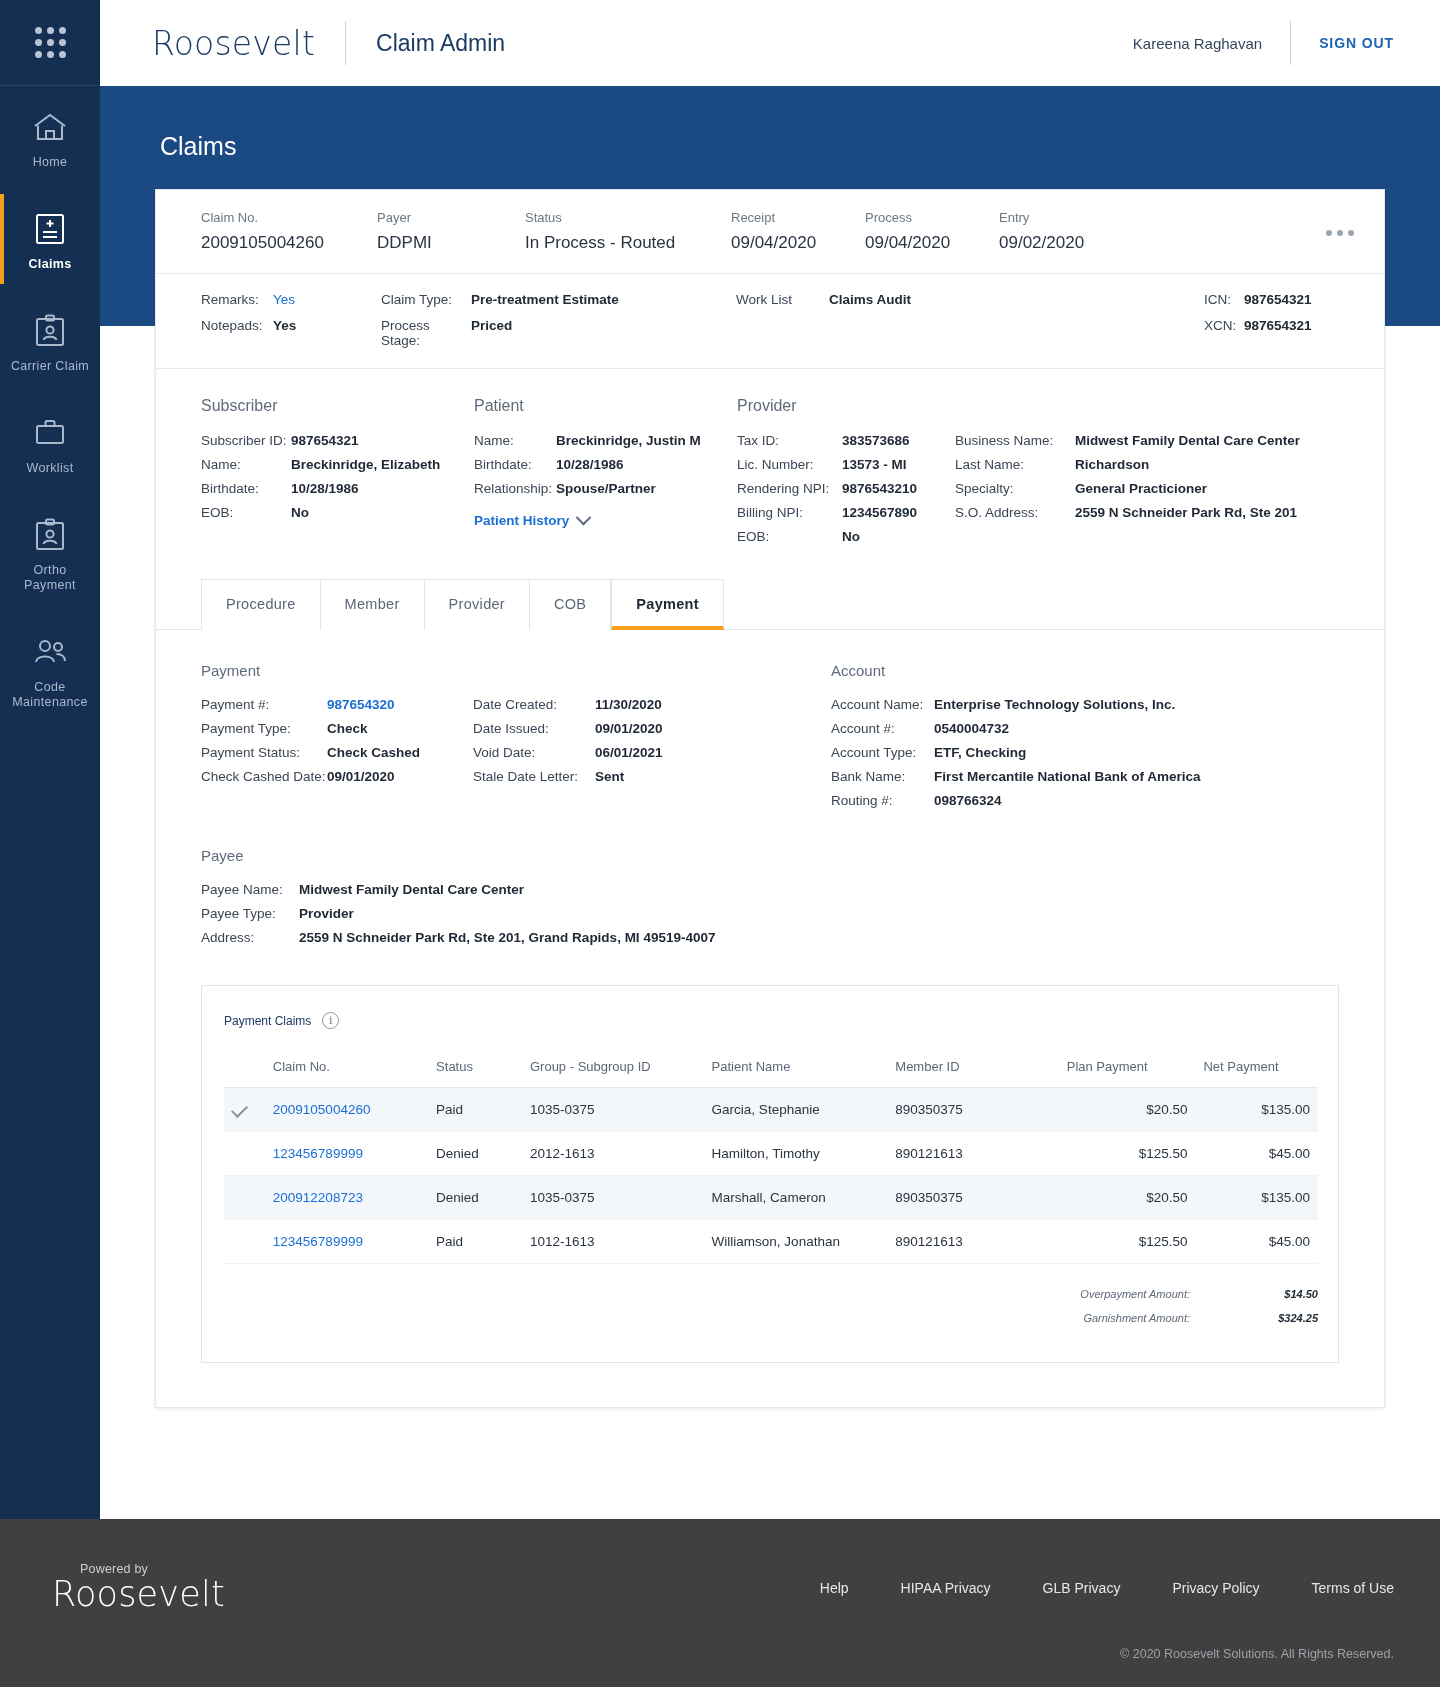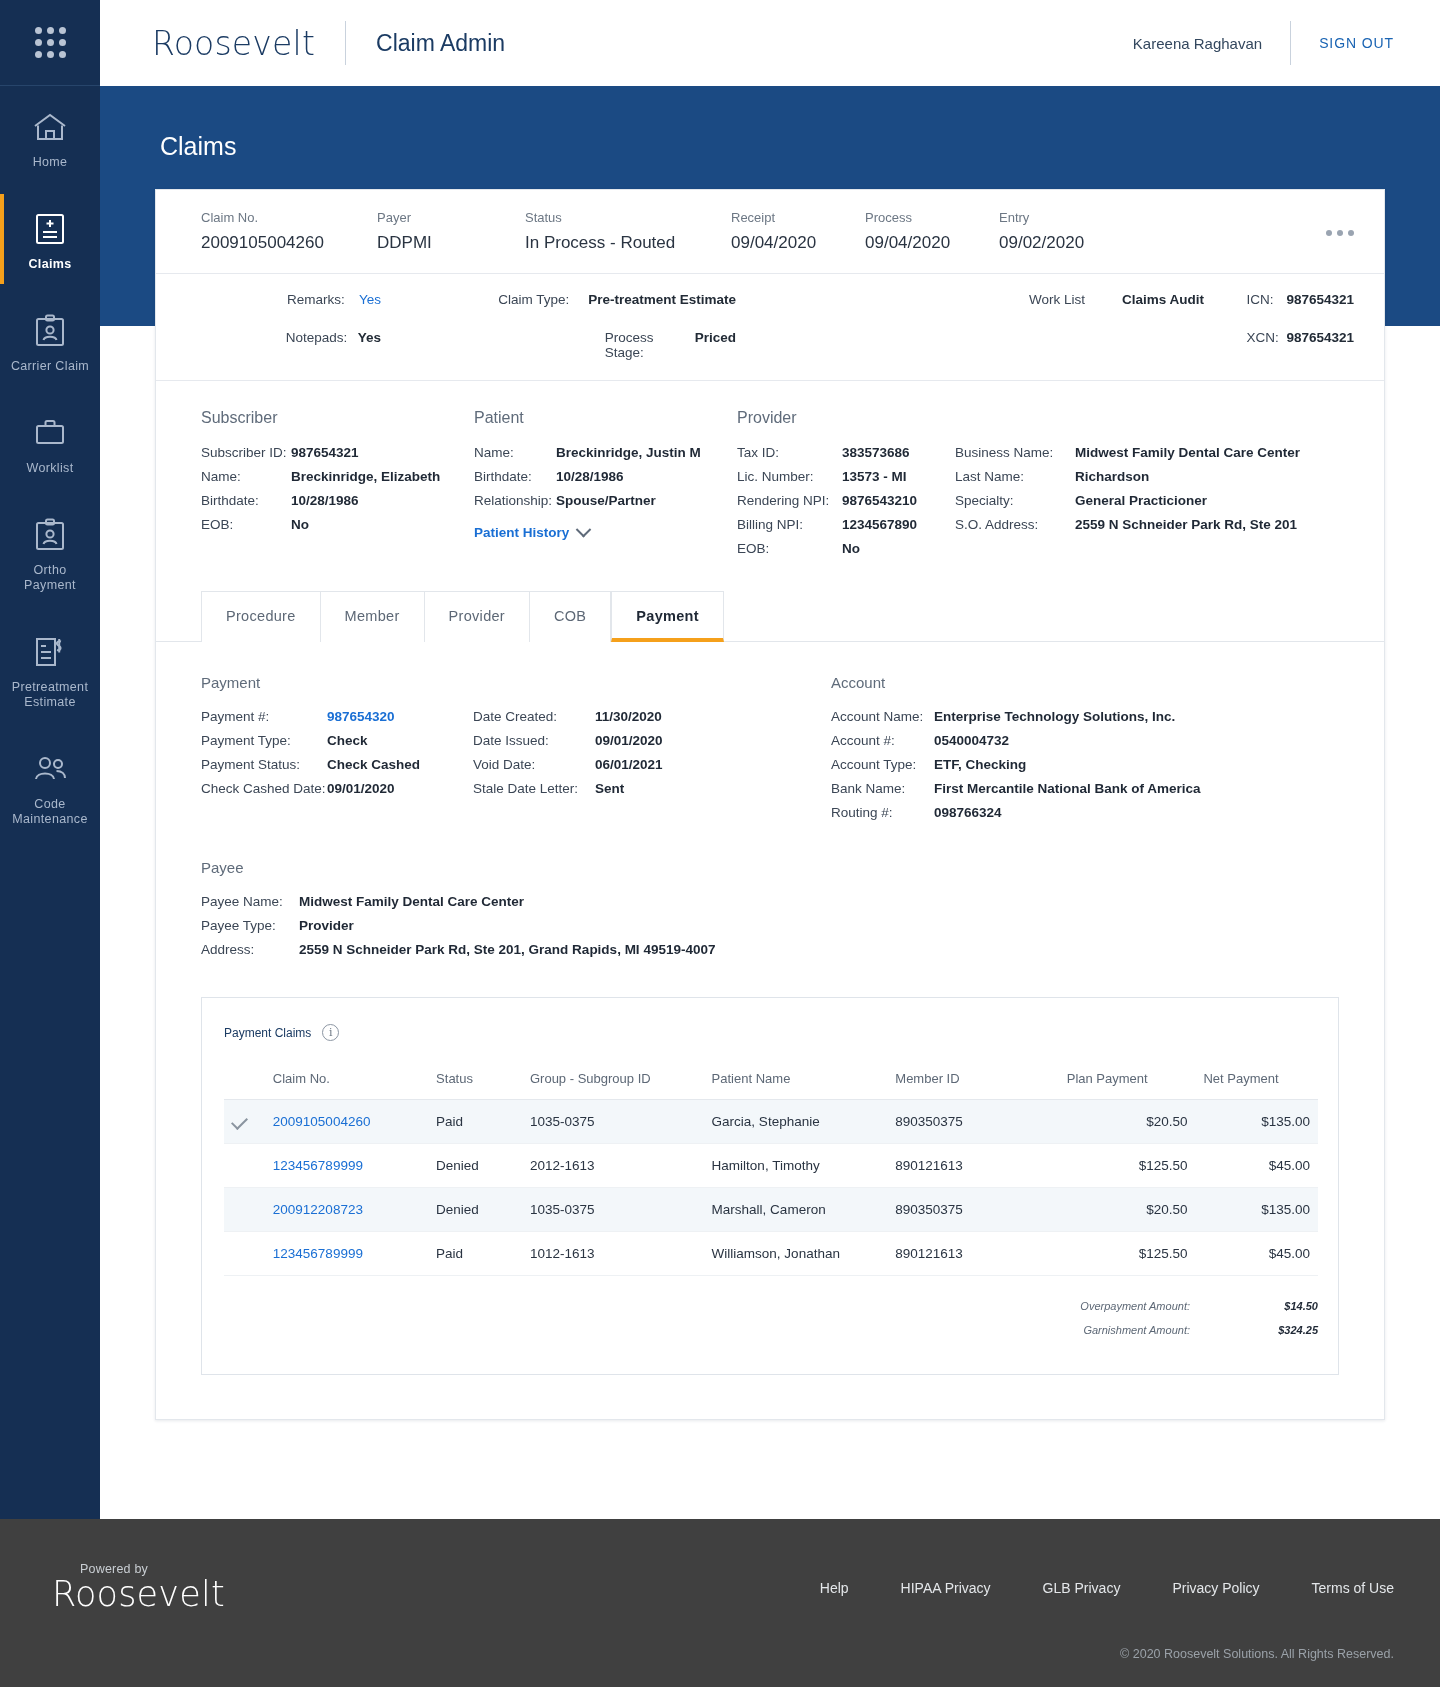--- a/index.html
+++ b/index.html
@@ -89,21 +89,21 @@
   }
   .brand-sep { width: 1px; height: 44px; background: #c9d2dd; margin: 0 30px; }
   .app-title { font-size: 23px; color: #1b3b63; font-weight: 400; }
   .topbar-right { margin-left: auto; display: flex; align-items: center; }
   .user-name { font-size: 15px; color: #33475e; }
   .topbar-sep { width: 1px; height: 44px; background: #c9d2dd; margin: 0 28px; }
   .signout {
     font-size: 14px;
     letter-spacing: .9px;
     color: #1a64b3;
-    font-weight: 400;
+    font-weight: 700;
     text-decoration: none;
     cursor: pointer;
   }
 
   
   .page-band {
     background: #1b4a83;
     padding: 46px 0 0 0;
     flex: 1 0 auto;
     position: relative;
@@ -158,21 +158,21 @@
   }
   .kebab i { width: 6px; height: 6px; border-radius: 50%; background: #9aa4b1; display: block; }
 
   
   .claim-meta {
     display: flex;
     padding: 18px 30px 20px 45px;
     border-bottom: 1px solid #e6e9ee;
     font-size: 13.5px;
   }
-  .meta-col { display: flex; flex-direction: column; gap: 23px; align-items: flex-end; }
+  .meta-col { display: flex; flex-direction: column; gap: 11px; }
   .meta-row { display: flex; }
   .meta-k { color: #3b4655; }
   .meta-v { color: #222b36; font-weight: 700; }
   .meta-v.link { color: #1a6fd4; font-weight: 400; cursor: pointer; }
   .mc1 { width: 180px; }
   .mc1 .meta-k { width: 72px; }
   .mc2 { width: 355px; }
   .mc2 .meta-k { width: 90px; }
   .mc3 { flex: 1 1 auto; }
   .mc3 .meta-k { width: 93px; }
@@ -438,32 +438,20 @@
           <rect x="2" y="5" width="26" height="26" rx="1.5"></rect>
           <rect x="11" y="1.5" width="8" height="5" rx="1.5"></rect>
           <circle cx="15" cy="16" r="3.6"></circle>
           <path d="M8.5 26 C9.5 21.5 20.5 21.5 21.5 26"></path>
         </svg>
       </span>
       <span class="sb-label" style="white-space:pre-line">Ortho
 Payment</span>
     </div>
 
-    <div class="sb-item">
-      <span class="sb-ico">
-        <svg width="34" height="34" viewBox="0 0 34 34" fill="none" stroke="#aab8cc" stroke-width="2">
-          <path d="M4 4 H22 V30 H4 Z"></path>
-          <path d="M8 11 H13 M8 17 H18 M8 23 H18"></path>
-          <path d="M28 6.5 C24 5.5 22.5 9 25.5 10.5 C29 12.5 27.5 16 24 15"></path>
-          <path d="M26.2 4 V17.5"></path>
-        </svg>
-      </span>
-      <span class="sb-label" style="white-space:pre-line">Pretreatment
-Estimate</span>
-    </div>
 
     <div class="sb-item">
       <span class="sb-ico">
         <svg width="36" height="28" viewBox="0 0 36 28" fill="none" stroke="#aab8cc" stroke-width="2">
           <circle cx="13" cy="8" r="5"></circle>
           <path d="M4 24 C4.5 16.5 21.5 16.5 22 24"></path>
           <circle cx="26" cy="9" r="4"></circle>
           <path d="M24.5 16 C30 16 33 19 33 23"></path>
         </svg>
       </span>

